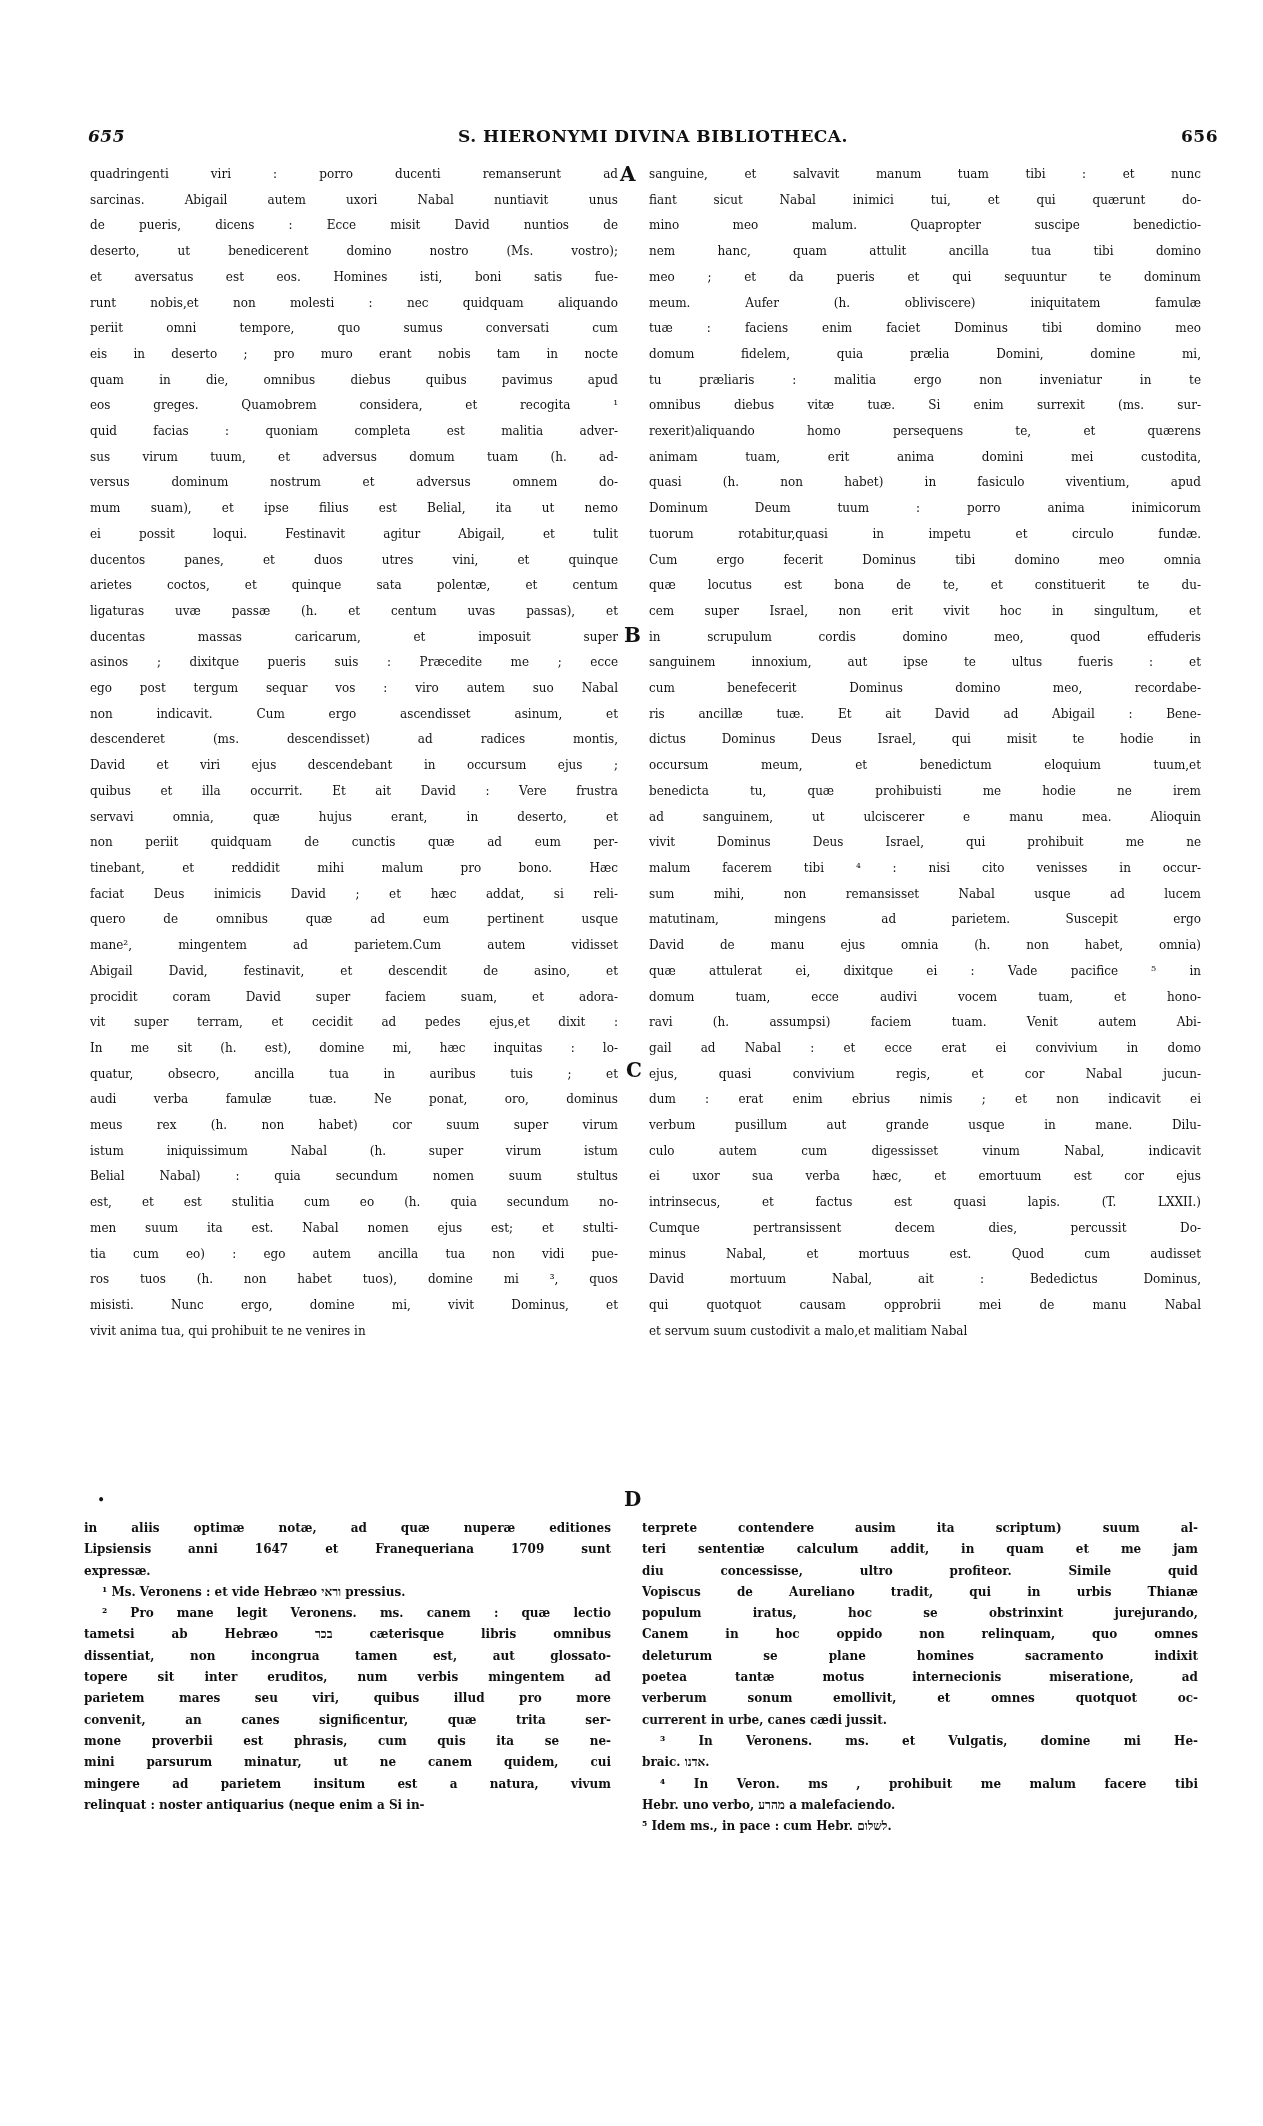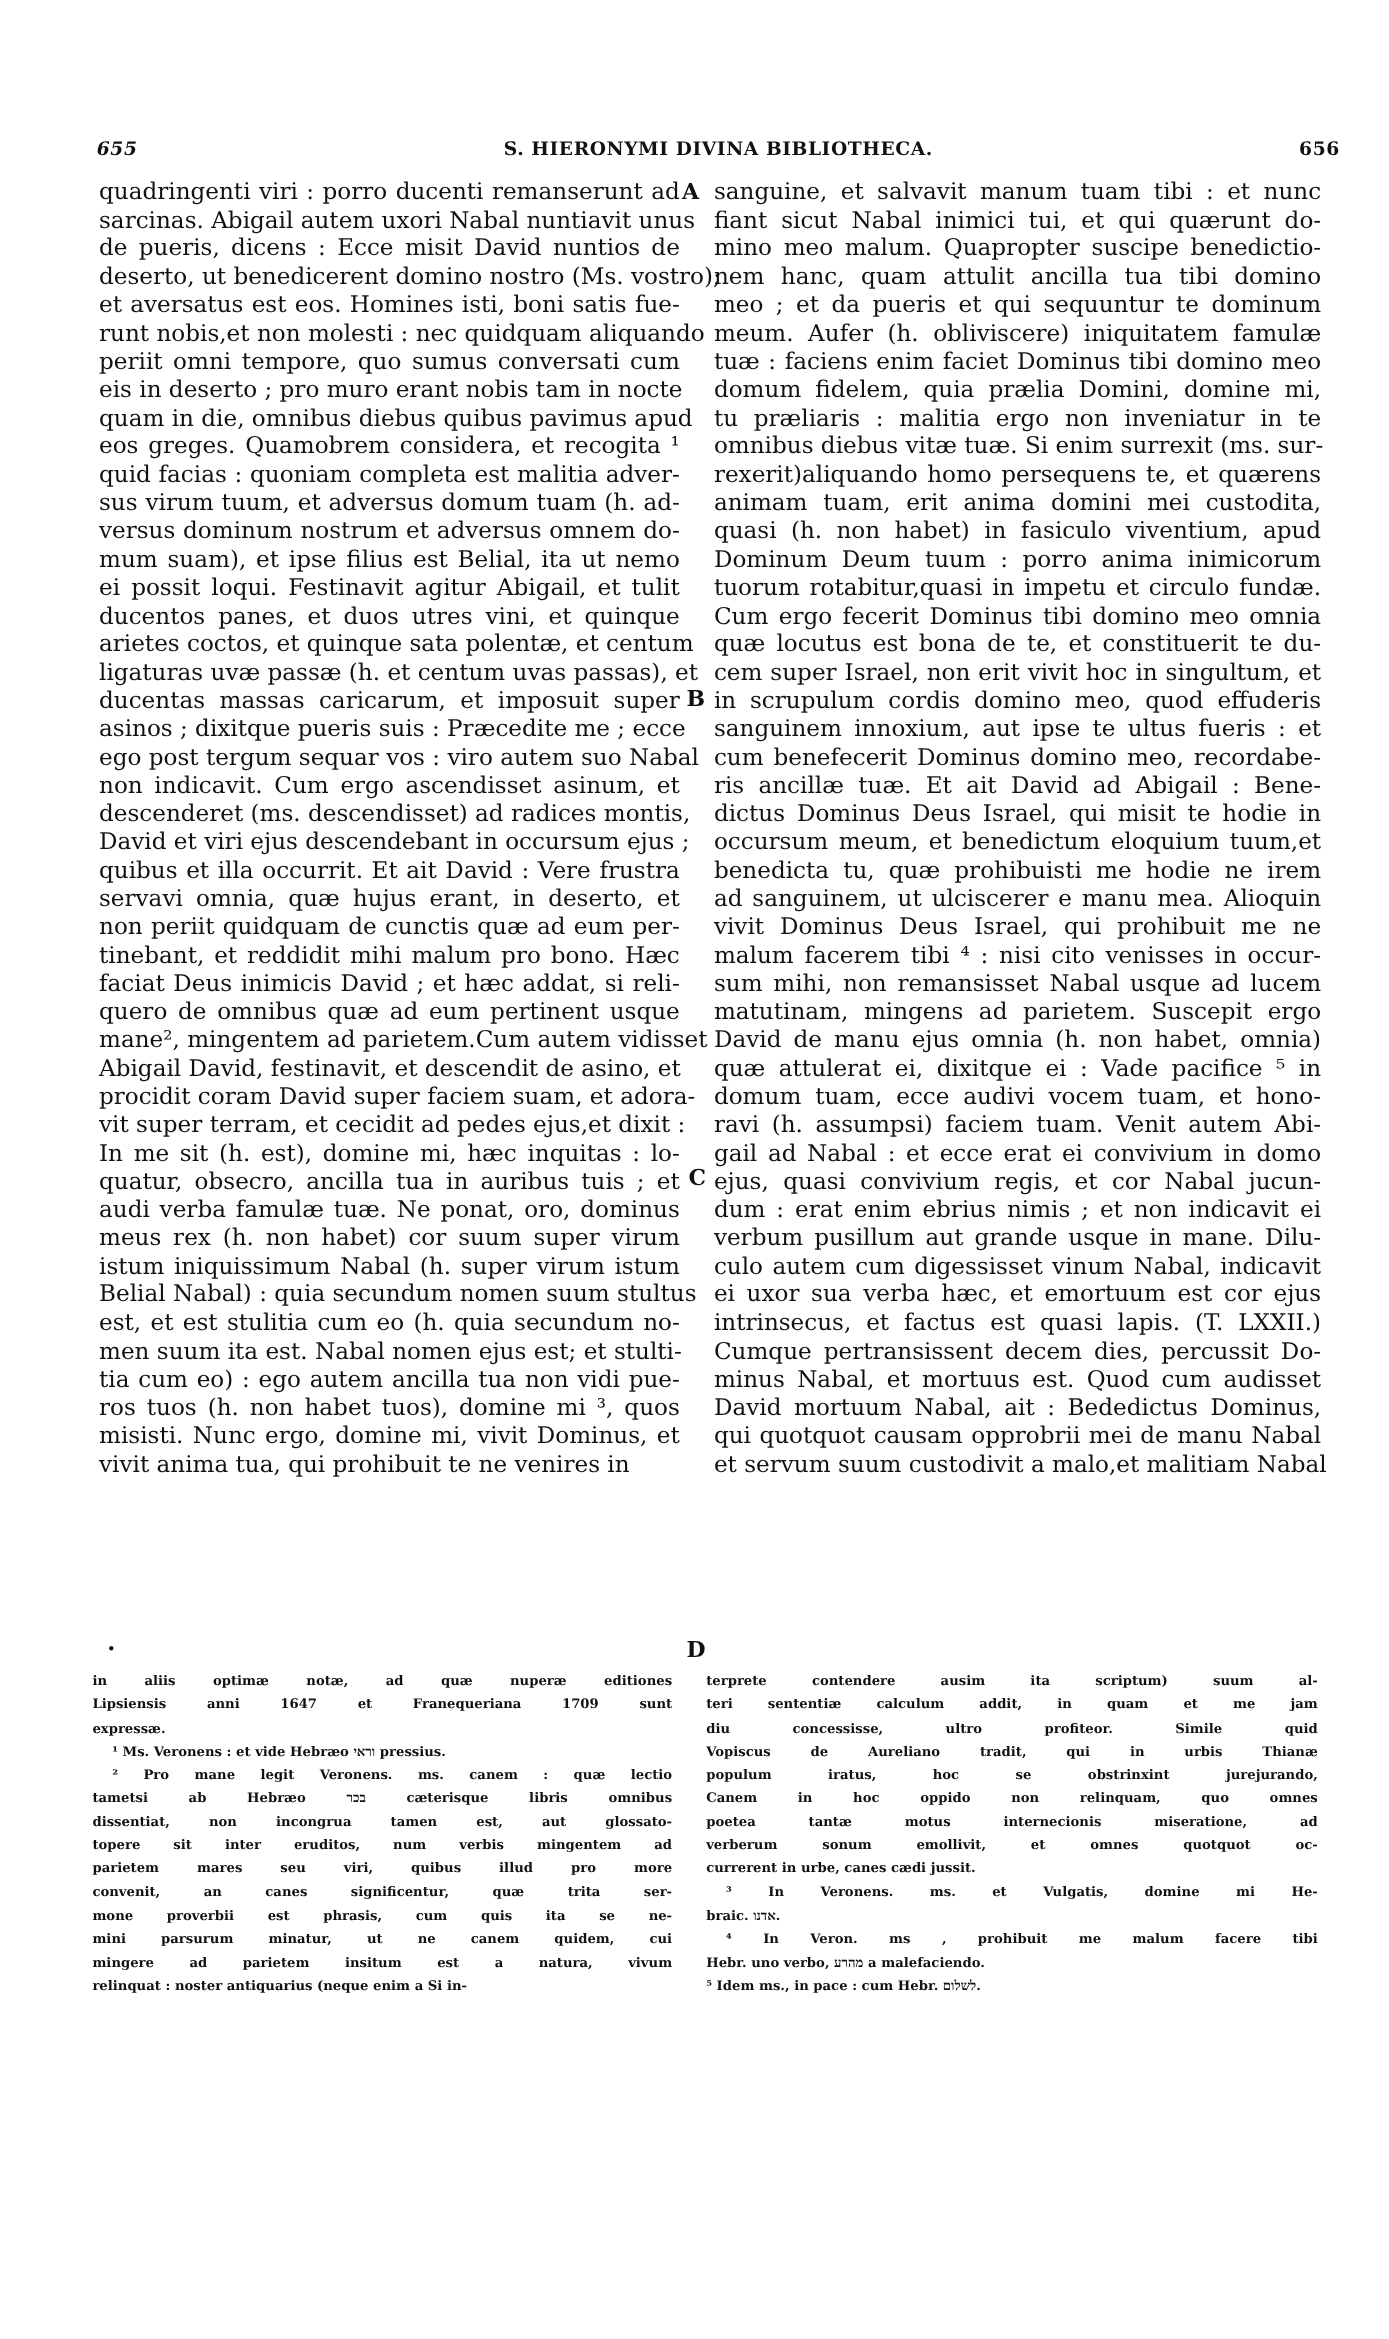--- a/index.html
+++ b/index.html
@@ -5,21 +5,21 @@
   html, body { margin: 0; padding: 0; background: #ffffff; }
   body { width: 1263px; height: 2126px; position: relative; overflow: hidden;
          font-family: "DejaVu Serif", "Liberation Serif", serif; color: #111; }
   .page { position: absolute; left: 0; top: 0; width: 1263px; height: 2126px; }
   .header { position: absolute; top: 126px; left: 88px; width: 1130px; height: 24px;
             font-weight: bold; font-size: 17px; letter-spacing: 0.5px; }
   .header .pn-left { position: absolute; left: 0; top: 0; font-style: italic; }
   .header .title { position: absolute; left: 0; right: 0; text-align: center; top: 0; }
   .header .pn-right { position: absolute; right: 0; top: 0; }
 
-  .col { position: absolute; font-size: 21px; line-height: 25.7px; }
+  .col { position: absolute; font-size: 12px; line-height: 25.7px; }
   .col p { margin: 0; text-align: justify; text-align-last: justify; white-space: nowrap; }
   .col p.last { text-align-last: left; }
   .left-col { left: 90px; top: 162px; width: 528px; }
   .right-col { left: 649px; top: 162px; width: 552px; }
 
   .notes { position: absolute; font-size: 12px; line-height: 21.3px; font-weight: bold; }
   .notes p { margin: 0; text-align: justify; text-align-last: justify; white-space: nowrap; }
   .notes p.last { text-align-last: left; }
   .notes p.indent { padding-left: 18px; }
   .left-notes { left: 84px; top: 1518px; width: 527px; }
@@ -162,20 +162,21 @@
       <p>mingere ad parietem insitum est a natura, vivum</p>
       <p class="last">relinquat : noster antiquarius (neque enim a Si in-</p>
     </div>
   <div class="notes right-notes" id="right-notes">
       <p>terprete contendere ausim ita scriptum) suum al-</p>
       <p>teri sententiæ calculum addit, in quam et me jam</p>
       <p>diu concessisse, ultro profiteor. Simile quid</p>
       <p>Vopiscus de Aureliano tradit, qui in urbis Thianæ</p>
       <p>populum iratus, hoc se obstrinxint jurejurando,</p>
       <p>Canem in hoc oppido non relinquam, quo omnes</p>
+      <p>deleturum se plane homines sacramento indixit</p>
       <p>poetea tantæ motus internecionis miseratione, ad</p>
       <p>verberum sonum emollivit, et omnes quotquot oc-</p>
       <p class="last">currerent in urbe, canes cædi jussit.</p>
       <p class="indent">³ In Veronens. ms. et Vulgatis, domine mi He-</p>
       <p class="last">braic. אדנו.</p>
       <p class="indent">⁴ In Veron. ms , prohibuit me malum facere tibi</p>
       <p class="last">Hebr. uno verbo, מהרע a malefaciendo.</p>
       <p class="last">⁵ Idem ms., in pace : cum Hebr. לשלום.</p>
     </div>
 </div>

